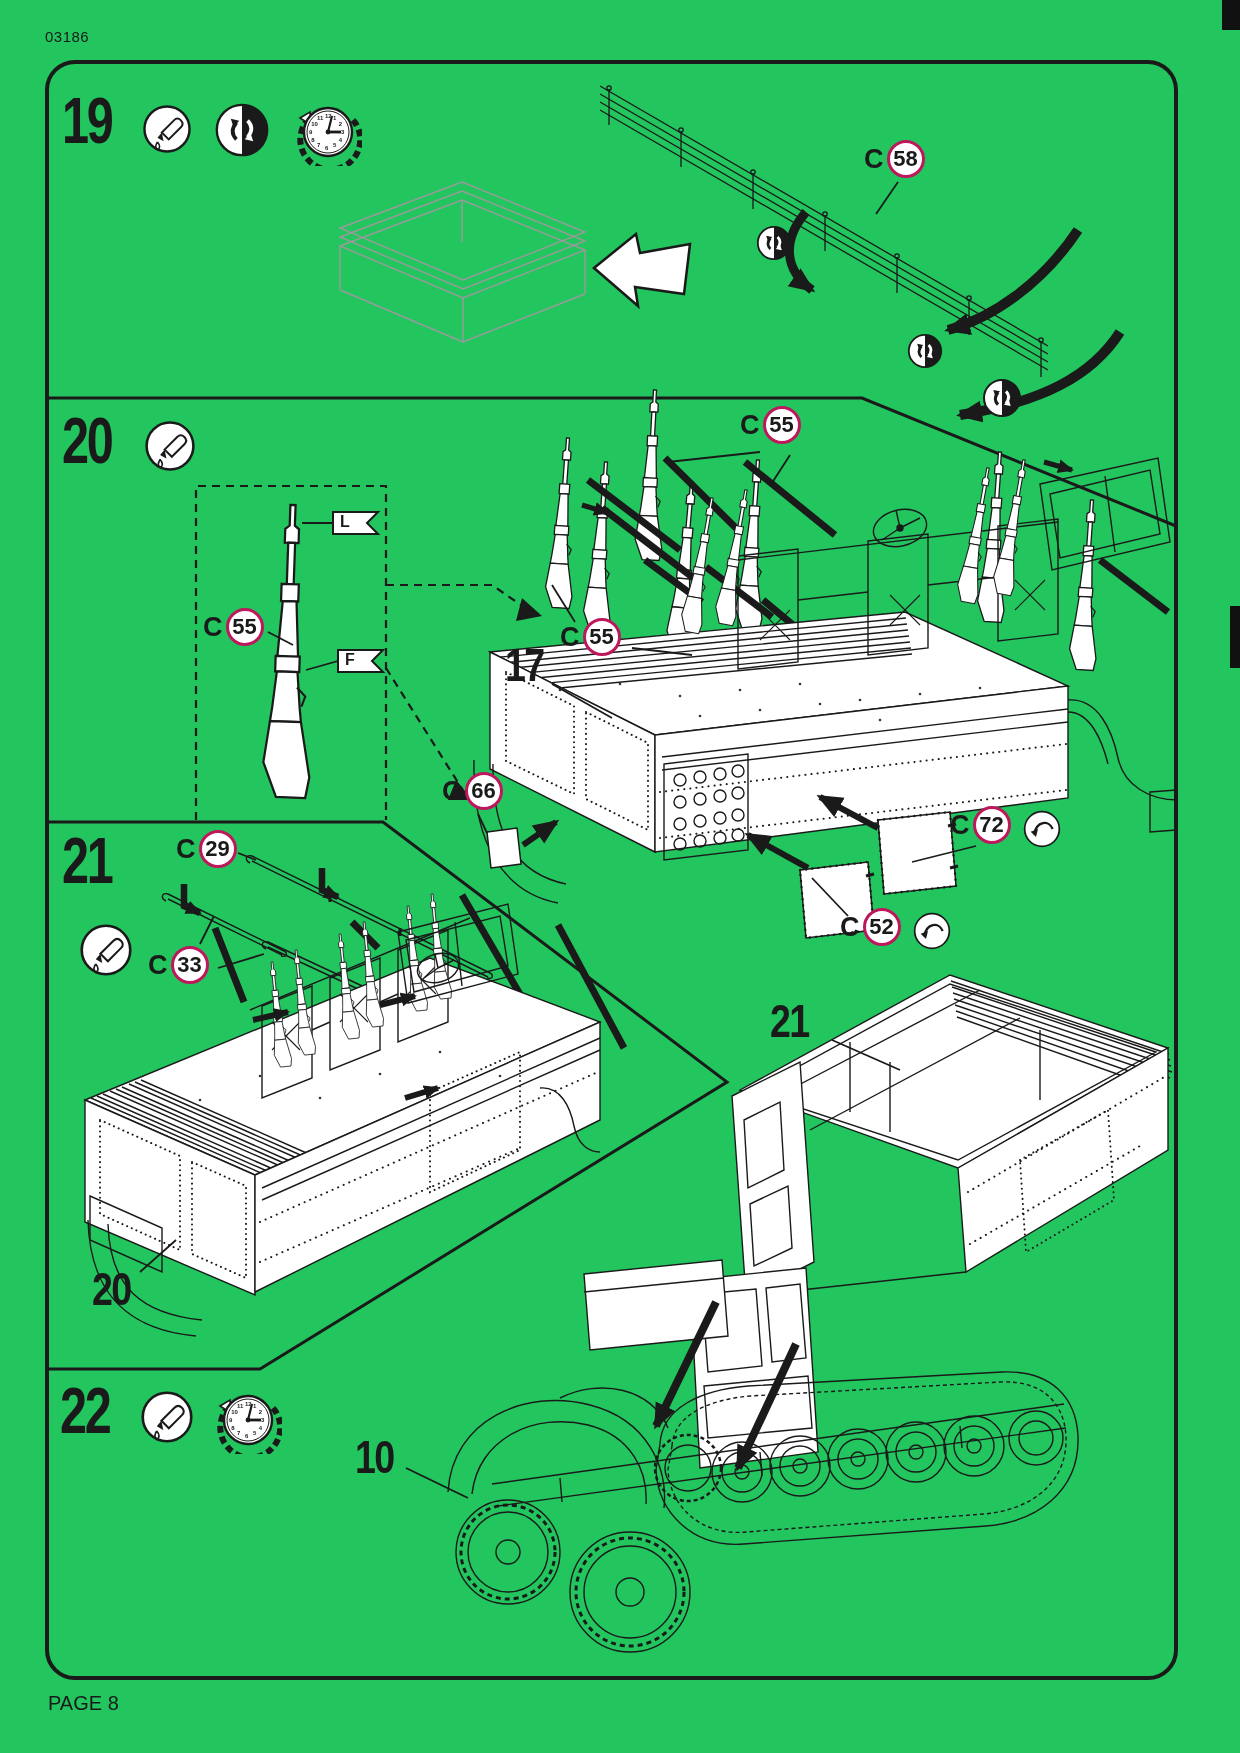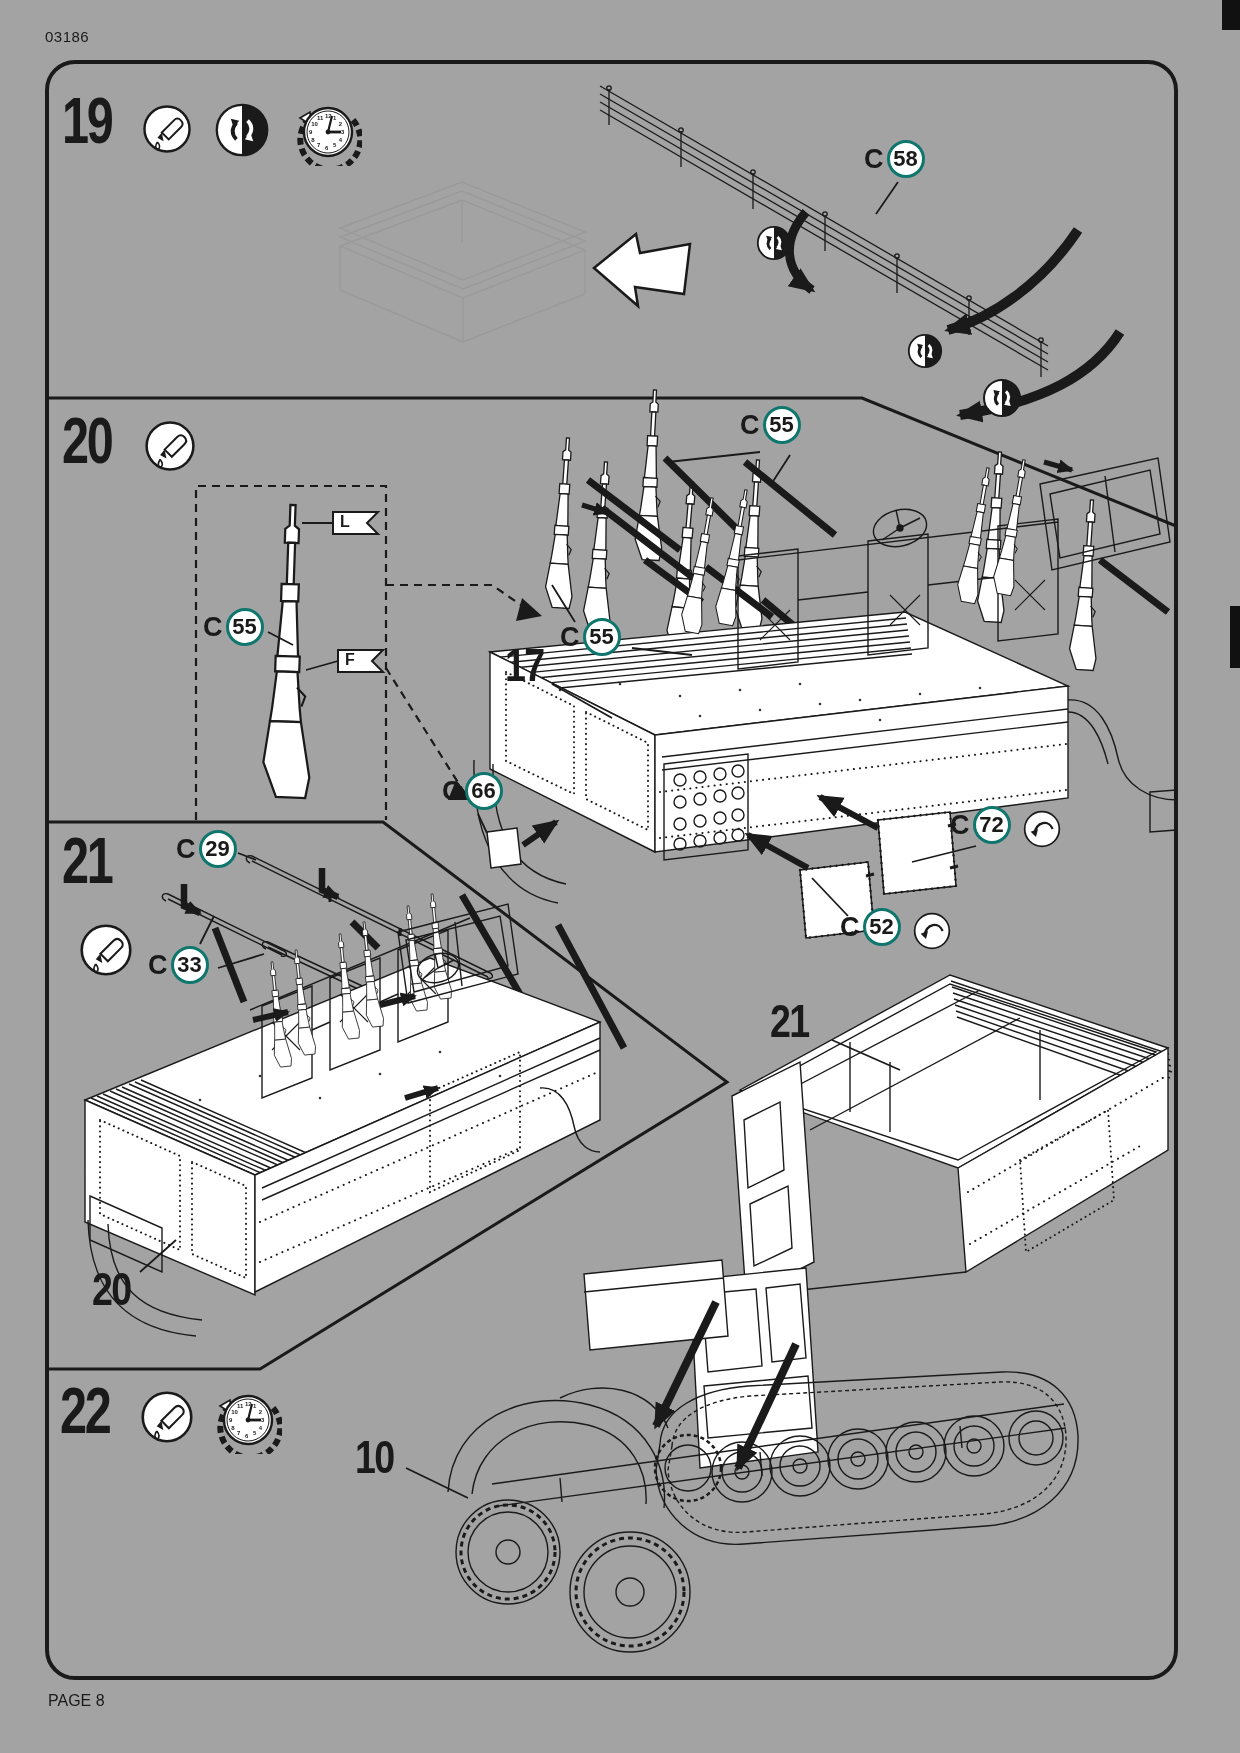--- a/index.html
+++ b/index.html
@@ -1,28 +1,28 @@
 <!DOCTYPE html>
 <html><head>
 <meta charset="utf-8">
 <style>
   html,body{margin:0;padding:0;background:#fff;}
-  #page{position:relative;width:1240px;height:1753px;background:#a3a3a3;overflow:hidden;
+  #page{position:relative;width:1240px;height:1753px;background:#22c55e;overflow:hidden;
         font-family:"Liberation Sans",sans-serif;color:#1a1a1a;}
   .abs{position:absolute;}
   #sheet{left:45px;top:60px;width:1133px;height:1620px;border:4px solid #1a1a1a;border-radius:30px;box-sizing:border-box;}
   #art{left:0;top:0;width:1240px;height:1753px;}
   .kitnum{left:45px;top:28px;font-size:15px;letter-spacing:.5px;}
-  .pagelabel{left:48px;top:1692px;font-size:16px;}
+  .pagelabel{left:48px;top:1692px;font-size:20px;}
   .cornermark{background:#111;}
   .stepnum{font-weight:700;font-size:64px;line-height:.92;transform:scaleX(.76);transform-origin:left top;letter-spacing:-3px;}
   .partnum{font-weight:700;font-size:47px;line-height:.9;transform:scaleX(.8);transform-origin:left top;letter-spacing:-2px;}
   .callout{display:flex;align-items:center;gap:3px;}
   .callout .cpre{font-weight:700;font-size:27px;}
-  .callout .ccirc{width:38px;height:38px;border:3px solid #0f766e;border-radius:50%;box-sizing:border-box;
+  .callout .ccirc{width:38px;height:38px;border:3px solid #be185d;border-radius:50%;box-sizing:border-box;
                   display:flex;align-items:center;justify-content:center;font-weight:700;font-size:22px;background:#fff;}
   .flagtxt{font-weight:700;font-size:16px;}
   .icon{display:block;}
   .cnum{position:absolute;font-size:6px;font-weight:700;line-height:1;}
 </style>
 </head>
 <body>
 
 <div id="page">
 

